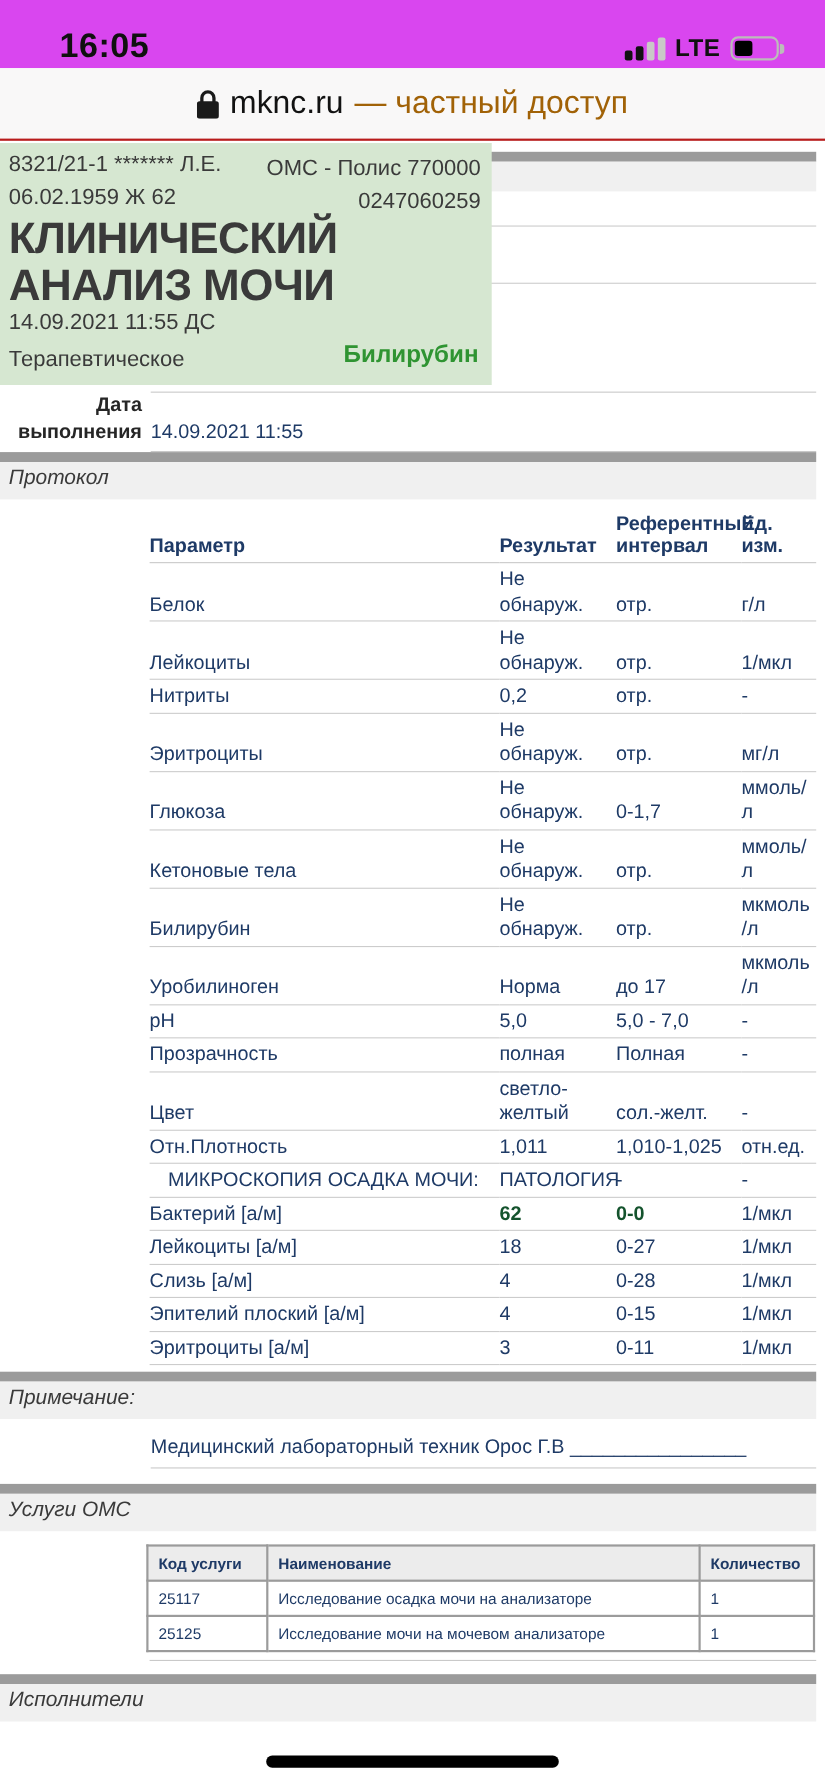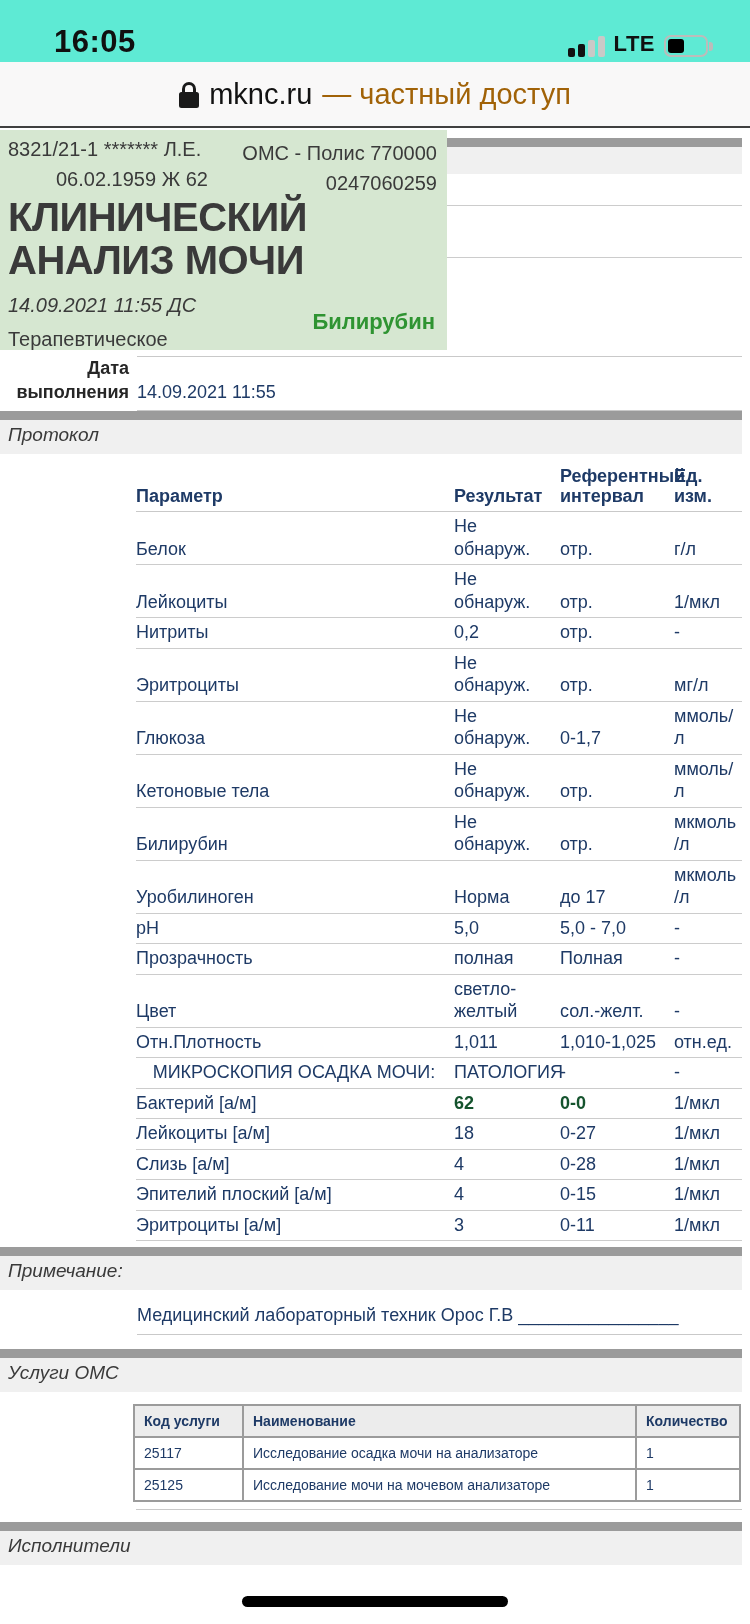--- a/index.html
+++ b/index.html
@@ -5,38 +5,38 @@
   * { margin:0; padding:0; box-sizing:border-box; }
   html,body { width:750px; }
   body {
     height:1624px; overflow:hidden; position:relative;
     background:#ffffff;
     font-family:"Liberation Sans", sans-serif;
     -webkit-font-smoothing:antialiased;
   }
   
   .status-bar {
-    height:62px; background:#5eead4;
+    height:62px; background:#d946ef;
     display:flex; justify-content:space-between; align-items:flex-end;
     padding:0 36px 2px 54px;
   }
   .sb-time { font-size:31px; font-weight:bold; color:#101010; letter-spacing:.5px; }
-  .sb-right { display:flex; align-items:flex-end; gap:9px; padding-bottom:3px; }
+  .sb-right { display:flex; align-items:center; gap:9px; padding-bottom:3px; }
   .signal { display:flex; align-items:flex-end; gap:3px; height:22px; }
   .sig-bar { width:7px; border-radius:2px; background:#111; }
   .sig-bar.b1{height:9px;} .sig-bar.b2{height:13px;}
   .sig-bar.b3{height:17px; background:#c9c9c7;}
   .sig-bar.b4{height:21px; background:#c9c9c7;}
   .sb-lte { font-size:22px; font-weight:bold; color:#101010; letter-spacing:.5px; }
   .battery { position:relative; width:44px; height:22px; border:2px solid #bcbcba; border-radius:7px; padding:2px; margin-right:6px; }
   .battery-fill { width:16px; height:100%; background:#000; border-radius:3px; }
   .battery-cap { position:absolute; right:-7px; top:5px; width:4px; height:9px; background:#bcbcba; border-radius:0 3px 3px 0; }
   
   .url-bar {
-    height:66px; background:#f9f8f8; border-bottom:2px solid #404040;
+    height:66px; background:#f9f8f8; border-bottom:2px solid #b91c1c;
     display:flex; align-items:center; justify-content:center; gap:10px;
     font-size:29px;
   }
   .lock-icon { display:inline-block; line-height:0; }
   .url-domain { color:#121212; }
   .url-suffix { color:#a16207; }
   
   .doc { position:relative; color:#1e3a66; }
   .sec-bar { height:9px; background:#9b9b9b; margin-right:8px; }
   .sec-title { background:#f0f0f0; margin-right:8px; padding:4px 8px 8px; font-style:italic; font-size:19px; color:#3a3a3a; }
@@ -47,23 +47,23 @@
   .bg-line { position:absolute; left:0; right:8px; height:1px; background:#cccccc; }
   .bg-line.l1 { top:77px; } .bg-line.l2 { top:129px; }
   .result-card {
     position:absolute; left:0; top:2px; z-index:2;
     width:447px; height:220px; background:#d6e7d1; color:#3a3a3a;
     padding:8px 10px 6px 8px;
   }
   .card-case { font-size:20px; }
   .card-policy { position:absolute; top:8px; right:10px; text-align:right; font-size:20px; line-height:1.5; color:#3a3a3a; }
   .card-policy span { display:block; }
-  .card-patient { font-size:20px; margin-top:7px;margin-left:48px; }
+  .card-patient { font-size:20px; margin-top:7px; }
   .card-title { font-size:40px; font-weight:bold; line-height:1.08; letter-spacing:-0.5px; margin-top:5px; width:430px; }
-  .card-datetime { font-size:20px; margin-top:12px;font-style:italic; }
+  .card-datetime { font-size:20px; margin-top:0; }
   .card-dept { font-size:20px; margin-top:11px; }
   .card-status { position:absolute; right:12px; bottom:15px; font-size:22px; font-weight:bold; color:#2f9432; }
   
   .kv { display:flex; align-items:flex-end; padding-right:8px;justify-content:flex-end; }
   .kv-label { width:129px; text-align:right; font-weight:bold; font-size:18px; color:#262626; line-height:1.3; padding-bottom:7px; }
   .kv-value { flex:1; margin-left:8px; font-size:18px; color:#1e3a66; border-bottom:1px solid #c9c9c9; padding-bottom:7px; }
   
   .ptable { margin:12px 8px 6px 136px; width:606px; border-collapse:collapse; table-layout:fixed; }
   .ptable col.c-param{width:318px;} .ptable col.c-res{width:106px;}
   .ptable col.c-ref{width:114px;}  .ptable col.c-unit{width:68px;}

